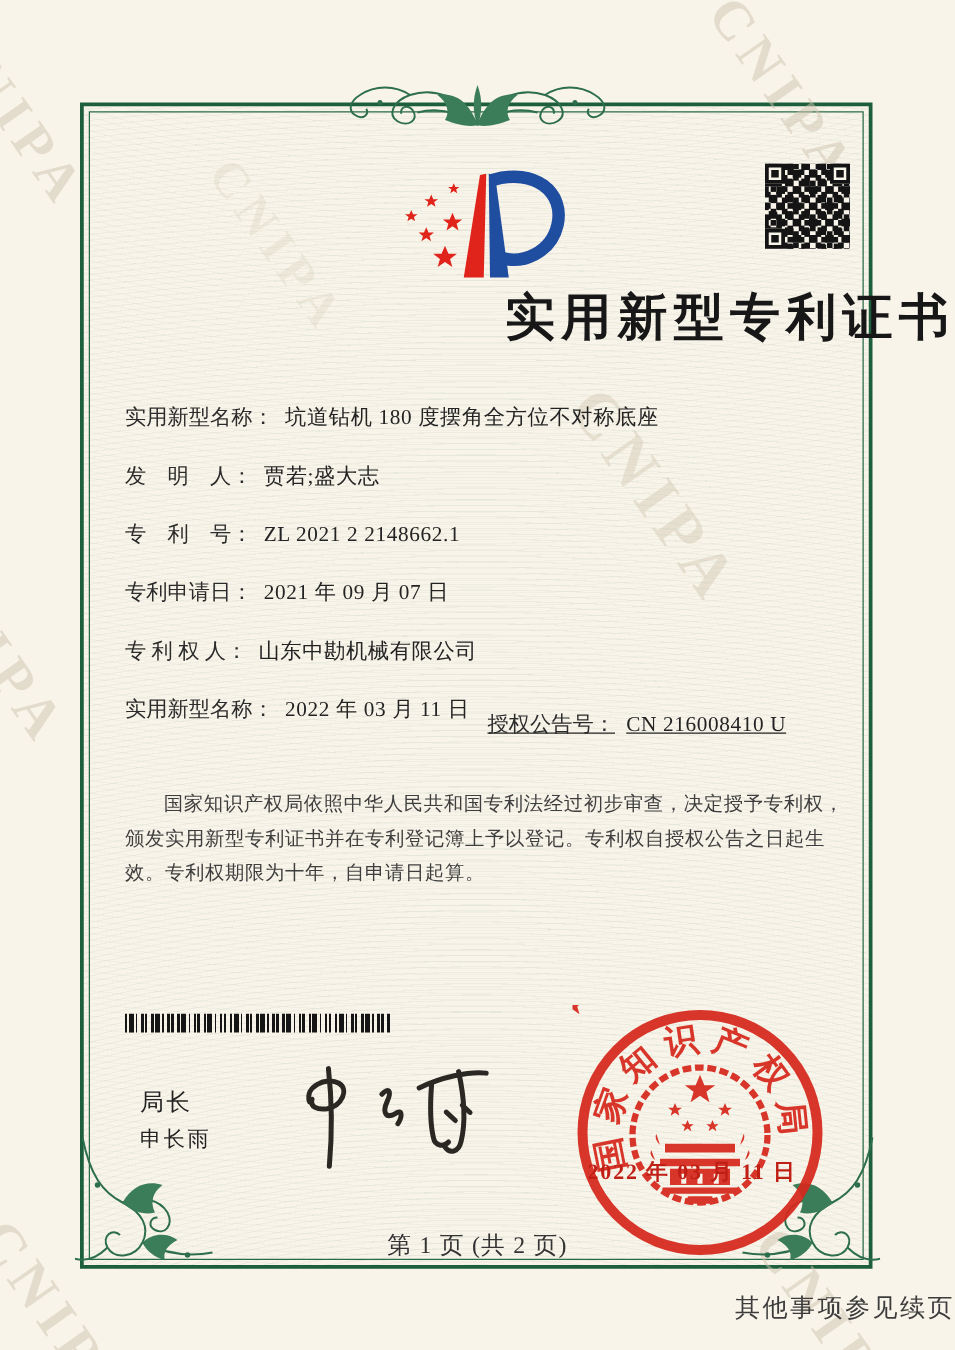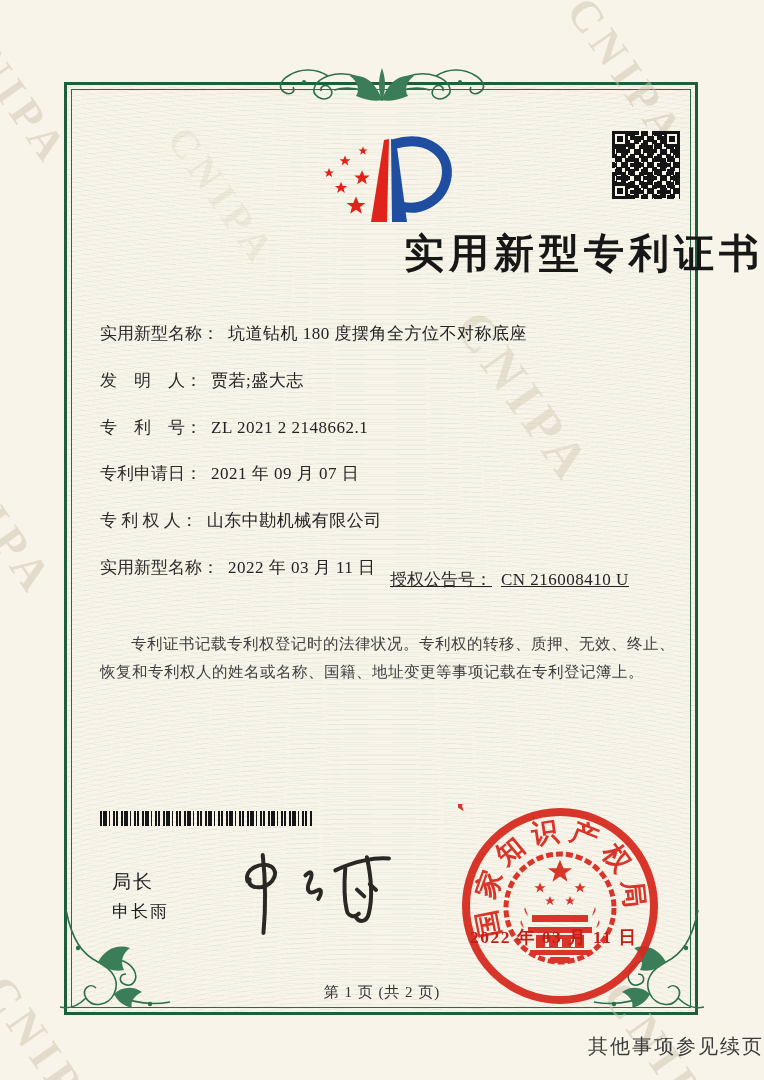--- a/index.html
+++ b/index.html
@@ -77,21 +77,21 @@
   .sig-title{position:absolute;left:112px;top:869px;font-size:19px;color:#222;z-index:3;letter-spacing:2px;}
   .sig-name{position:absolute;left:112px;top:900px;font-size:17px;color:#222;z-index:3;letter-spacing:2px;}
   .signature{position:absolute;left:218px;top:845px;z-index:3;transform:rotate(-2deg);}
   
   .seal{position:absolute;left:458px;top:804px;z-index:4;opacity:.93;}
   .seal-date{
     position:absolute;left:470px;top:925px;z-index:5;
     font-size:17.5px;font-weight:600;color:#c01f16;letter-spacing:1.5px;white-space:nowrap;
   }
   
-  .page-info{position:absolute;left:0;right:0;top:983px;text-align:center;font-size:15px;color:#333;z-index:3;letter-spacing:1px;}
+  .page-info{position:absolute;left:0;right:0;top:983px;text-align:center;font-size:19px;color:#333;z-index:3;letter-spacing:1px;}
   .cont-note{position:absolute;left:0;right:0;top:1033px;text-align:right;font-size:20px;color:#3c3c3c;z-index:3;letter-spacing:2px;}
 </style>
 </head>
 <body>
 
 <div class="page">
 
   <span class="wm" style="left:-18px;top:6px;font-size:44px;transform:rotate(55deg);">CNIPA</span>
   <span class="wm" style="left:598px;top:-12px;font-size:44px;transform:rotate(55deg);">CNIPA</span>
   <span class="wm" style="left:196px;top:118px;font-size:40px;transform:rotate(55deg);opacity:.25;">CNIPA</span>
@@ -183,21 +183,21 @@
     </div>
     <div class="frow">
       <span class="flabel">实用新型名称：</span><span class="fvalue">2022 年 03 月 11 日</span>
       <span class="pairB">
         <span class="flabel">授权公告号：</span><span class="fvalue">CN 216008410 U</span>
       </span>
     </div>
   </div>
 
   <div class="bodytext">
-    <p>专利证书记载专利权登记时的法律状况。专利权的转移、质押、无效、终止、恢复和专利权人的姓名或名称、国籍、地址变更等事项记载在专利登记簿上。</p>
+    <p>国家知识产权局依照中华人民共和国专利法经过初步审查，决定授予专利权，颁发实用新型专利证书并在专利登记簿上予以登记。专利权自授权公告之日起生效。专利权期限为十年，自申请日起算。</p>
   </div>
 
   <div class="barcode"></div>
 
   <div class="sig-title">局长</div>
   <div class="sig-name">申长雨</div>
   <svg class="signature" width="200" height="90" viewBox="0 0 200 90">
     <g stroke="#15120f" fill="none" stroke-width="4" stroke-linecap="round" stroke-linejoin="round" opacity=".9">
       <path d="M30,34 C26,22 44,14 54,20 C62,25 56,38 44,40 C36,41 30,38 32,32"></path>
       <path d="M46,8 C48,34 47,62 44,86"></path>

